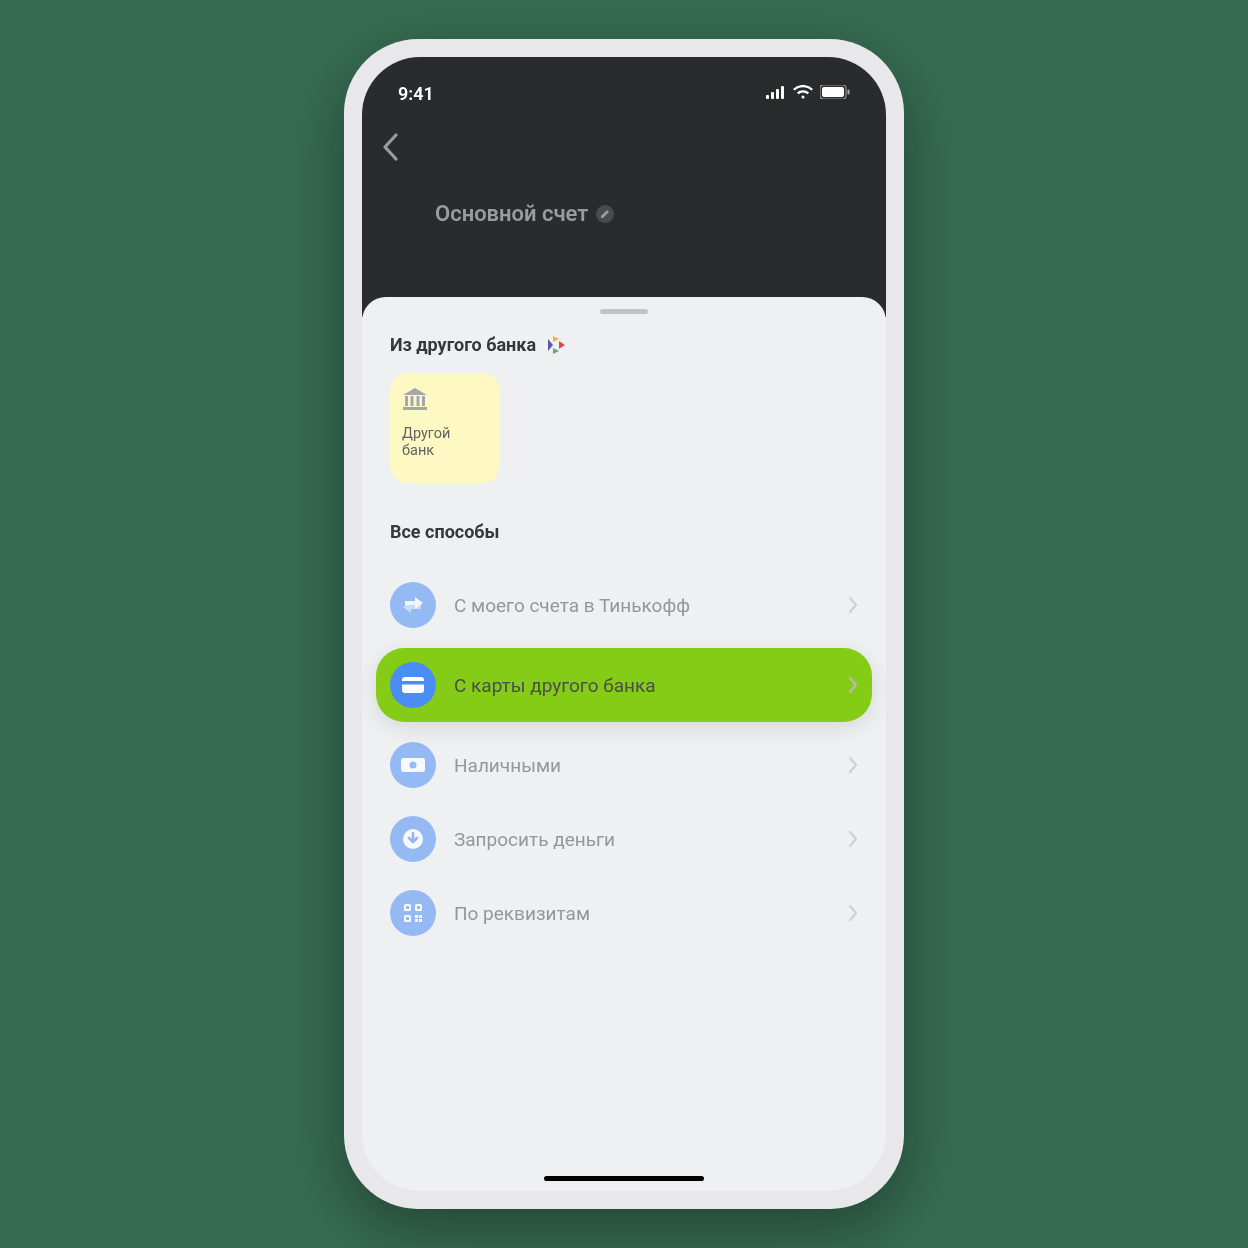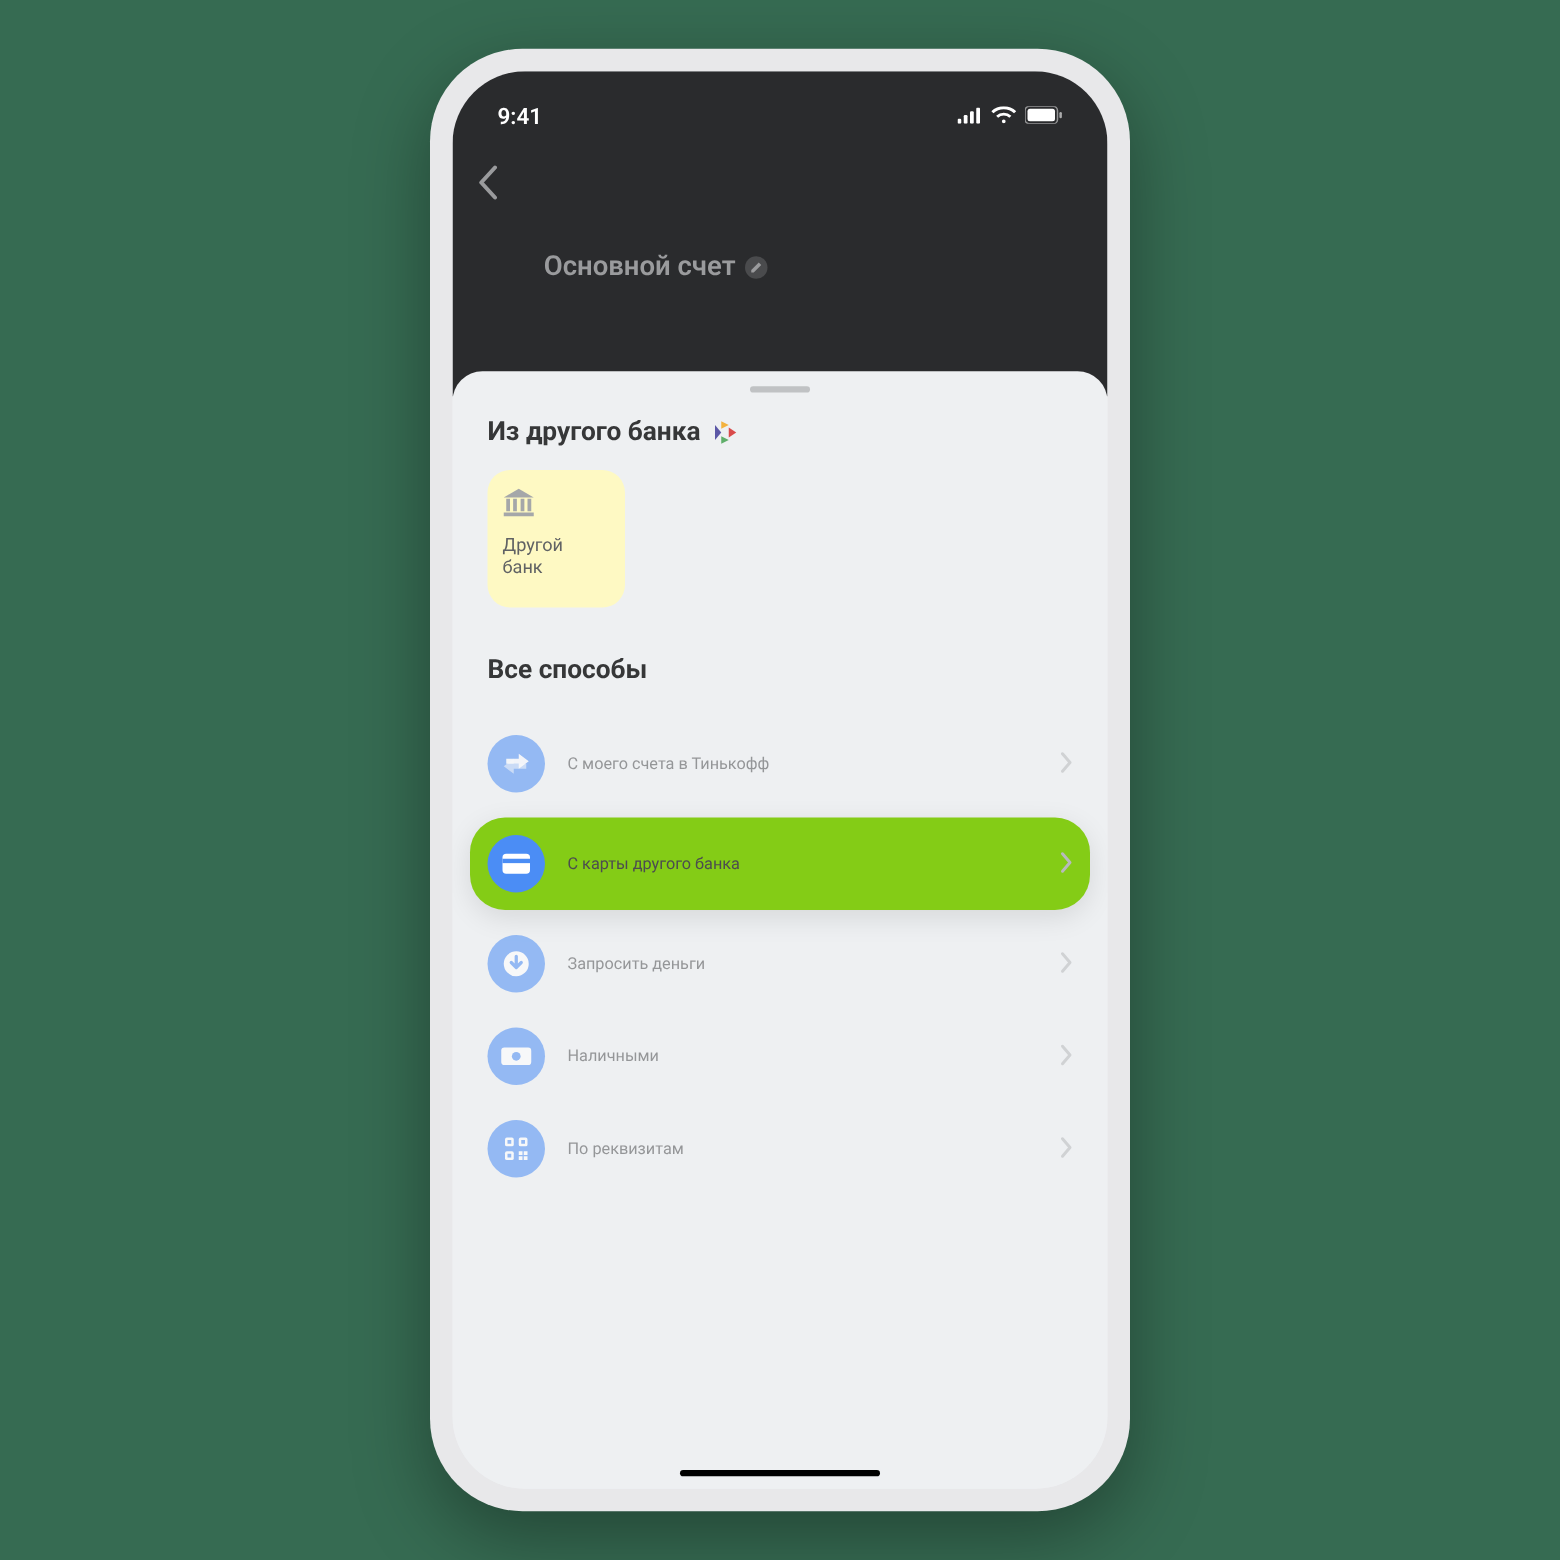--- a/index.html
+++ b/index.html
@@ -82,21 +82,21 @@
     background: #eef0f2;
     border-radius: 24px 24px 0 0;
     padding: 0 0 40px 0;
   }
   .grabber {
     width: 48px; height: 5px; border-radius: 3px;
     background: #c0c2c4;
     margin: 12px auto 6px auto;
   }
   .section-title {
-    font-size: 21px;
+    font-size: 18px;
     font-weight: 700;
     color: #363738;
     padding: 14px 28px 18px 28px;
     display: flex;
     align-items: center;
     gap: 10px;
   }
   .sbp-badge {
     display: inline-flex;
     gap: 2px;
@@ -143,21 +143,21 @@
     box-shadow: 0 6px 22px rgba(0,0,0,0.10);
   }
   .dimmed { opacity: 0.55; }
   .icon-circle {
     width: 46px; height: 46px; border-radius: 50%;
     background: #4b8df5;
     display: flex; align-items: center; justify-content: center;
     color: #fff; flex-shrink: 0;
   }
   .method-label {
-    font-size: 13px;
+    font-size: 19px;
     color: #4c4d4f;
     flex: 1;
   }
   .chevron {
     color: #b8babc;
     font-size: 26px;
     font-weight: 300;
   }
   .home-indicator {
     position: absolute;
@@ -286,41 +286,41 @@
           <span class="chevron">
             <svg width="10" height="18" viewBox="0 0 10 18">
                 <path d="M2 2 L8 9 L2 16" stroke="#b8babc" stroke-width="2.4" fill="none" stroke-linecap="round" stroke-linejoin="round"></path>
               </svg>
           </span>
         </div>
 
 
         <div class="method-item dimmed">
           <div class="icon-circle">
+            <svg width="26" height="18" viewBox="0 0 26 18">
+                <rect x="1" y="2" width="24" height="14" rx="2.5" fill="#fff"></rect>
+                <circle cx="13" cy="9" r="3.5" fill="#4b8df5"></circle>
+              </svg>
+          </div>
+          <div class="method-label">Наличными</div>
+          <span class="chevron">
+            <svg width="10" height="18" viewBox="0 0 10 18">
+                <path d="M2 2 L8 9 L2 16" stroke="#b8babc" stroke-width="2.4" fill="none" stroke-linecap="round" stroke-linejoin="round"></path>
+              </svg>
+          </span>
+        </div>
+
+        <div class="method-item dimmed">
+          <div class="icon-circle">
             <svg width="22" height="22" viewBox="0 0 22 22">
                 <circle cx="11" cy="11" r="10" fill="#fff"></circle>
                 <path d="M11 5 L11 13 M7 10 L11 14 L15 10" stroke="#4b8df5" stroke-width="2.6" fill="none" stroke-linecap="round" stroke-linejoin="round"></path>
               </svg>
           </div>
           <div class="method-label">Запросить деньги</div>
-          <span class="chevron">
-            <svg width="10" height="18" viewBox="0 0 10 18">
-                <path d="M2 2 L8 9 L2 16" stroke="#b8babc" stroke-width="2.4" fill="none" stroke-linecap="round" stroke-linejoin="round"></path>
-              </svg>
-          </span>
-        </div>
-
-        <div class="method-item dimmed">
-          <div class="icon-circle">
-            <svg width="26" height="18" viewBox="0 0 26 18">
-                <rect x="1" y="2" width="24" height="14" rx="2.5" fill="#fff"></rect>
-                <circle cx="13" cy="9" r="3.5" fill="#4b8df5"></circle>
-              </svg>
-          </div>
-          <div class="method-label">Наличными</div>
           <span class="chevron">
             <svg width="10" height="18" viewBox="0 0 10 18">
                 <path d="M2 2 L8 9 L2 16" stroke="#b8babc" stroke-width="2.4" fill="none" stroke-linecap="round" stroke-linejoin="round"></path>
               </svg>
           </span>
         </div>
 
         <div class="method-item dimmed">
           <div class="icon-circle">
             <svg width="22" height="22" viewBox="0 0 22 22">

